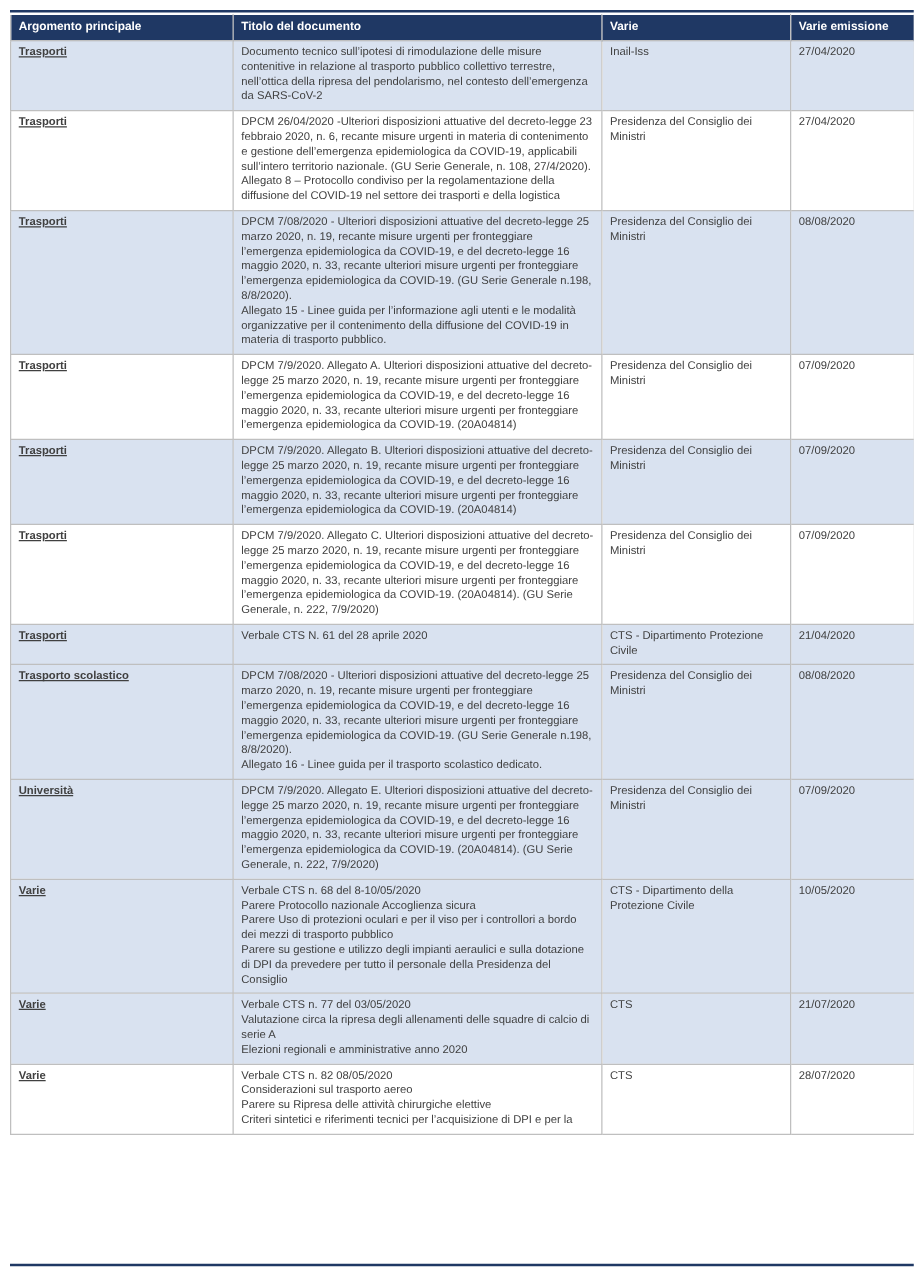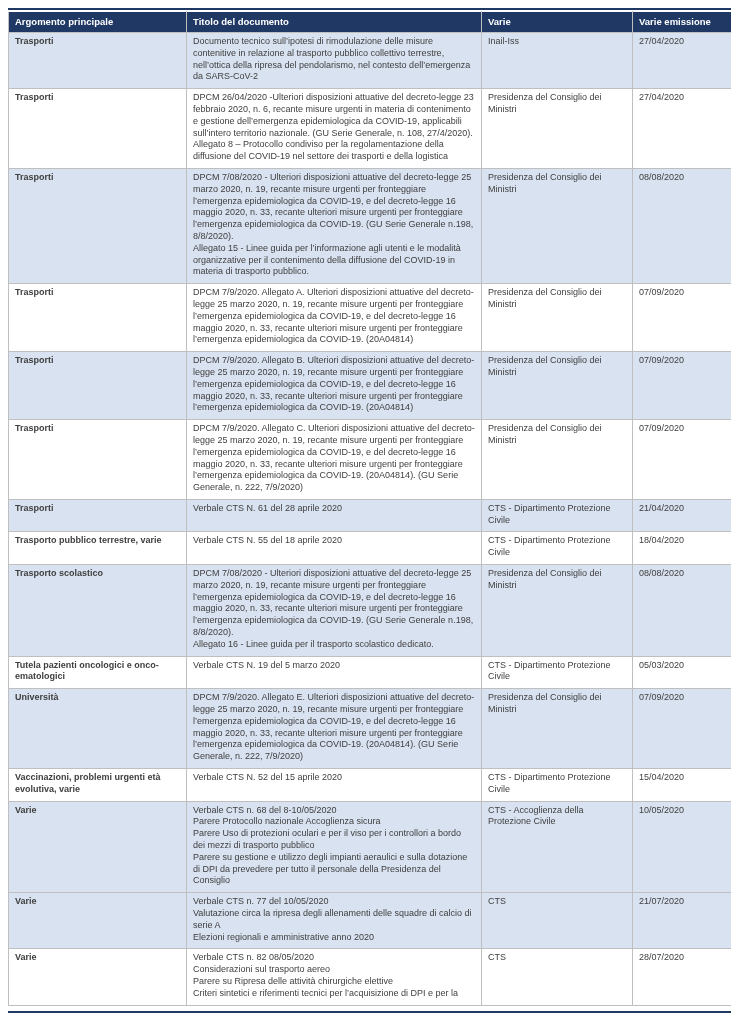--- a/index.html
+++ b/index.html
@@ -38,21 +38,21 @@
   td{
     border:1px solid var(--border);
     font-size:9px;line-height:11.8px;
     vertical-align:top;text-align:left;
     padding:3px 6px 5px 6px;
     color:var(--text);
     background:#FFFFFF;
     overflow:hidden;
   }
   tr.shaded td{background:var(--shaded-bg);}
-  td.c-arg{font-weight:bold;}
+  td.c-arg{font-weight:bold;text-decoration:underline;}
   td.c-tit{white-space:pre-line;}
 </style>
 </head>
 <body>
 
 <div class="page">
   <div class="top-rule"></div>
 
   <div class="table-clip">
     <table>
@@ -108,63 +108,45 @@
           <td class="c-tit">DPCM 7/9/2020. Allegato C. Ulteriori disposizioni attuative del decreto-legge 25 marzo 2020, n. 19, recante misure urgenti per fronteggiare l’emergenza epidemiologica da COVID-19, e del decreto-legge 16 maggio 2020, n. 33, recante ulteriori misure urgenti per fronteggiare l’emergenza epidemiologica da COVID-19. (20A04814). (GU Serie Generale, n. 222, 7/9/2020)</td>
           <td class="c-aut">Presidenza del Consiglio dei Ministri</td>
           <td class="c-dat">07/09/2020</td>
         </tr>
         <tr class="shaded">
           <td class="c-arg">Trasporti</td>
           <td class="c-tit">Verbale CTS N. 61 del 28 aprile 2020</td>
           <td class="c-aut">CTS - Dipartimento Protezione Civile</td>
           <td class="c-dat">21/04/2020</td>
         </tr>
-        <tr>
-          <td class="c-arg">Trasporto pubblico terrestre, varie</td>
-          <td class="c-tit">Verbale CTS N. 55 del 18 aprile 2020</td>
-          <td class="c-aut">CTS - Dipartimento Protezione Civile</td>
-          <td class="c-dat">18/04/2020</td>
-        </tr>
         <tr class="shaded">
           <td class="c-arg">Trasporto scolastico</td>
           <td class="c-tit">DPCM 7/08/2020 - Ulteriori disposizioni attuative del decreto-legge 25 marzo 2020, n. 19, recante misure urgenti per fronteggiare l’emergenza epidemiologica da COVID-19, e del decreto-legge 16 maggio 2020, n. 33, recante ulteriori misure urgenti per fronteggiare l’emergenza epidemiologica da COVID-19. (GU Serie Generale n.198, 8/8/2020).
 Allegato 16 - Linee guida per il trasporto scolastico dedicato.</td>
           <td class="c-aut">Presidenza del Consiglio dei Ministri</td>
           <td class="c-dat">08/08/2020</td>
         </tr>
-        <tr>
-          <td class="c-arg">Tutela pazienti oncologici e onco-ematologici</td>
-          <td class="c-tit">Verbale CTS N. 19 del 5 marzo 2020</td>
-          <td class="c-aut">CTS - Dipartimento Protezione Civile</td>
-          <td class="c-dat">05/03/2020</td>
-        </tr>
         <tr class="shaded">
           <td class="c-arg">Università</td>
           <td class="c-tit">DPCM 7/9/2020. Allegato E. Ulteriori disposizioni attuative del decreto-legge 25 marzo 2020, n. 19, recante misure urgenti per fronteggiare l’emergenza epidemiologica da COVID-19, e del decreto-legge 16 maggio 2020, n. 33, recante ulteriori misure urgenti per fronteggiare l’emergenza epidemiologica da COVID-19. (20A04814). (GU Serie Generale, n. 222, 7/9/2020)</td>
           <td class="c-aut">Presidenza del Consiglio dei Ministri</td>
           <td class="c-dat">07/09/2020</td>
-        </tr>
-        <tr>
-          <td class="c-arg">Vaccinazioni, problemi urgenti età evolutiva, varie</td>
-          <td class="c-tit">Verbale CTS N. 52 del 15 aprile 2020</td>
-          <td class="c-aut">CTS - Dipartimento Protezione Civile</td>
-          <td class="c-dat">15/04/2020</td>
         </tr>
         <tr class="shaded">
           <td class="c-arg">Varie</td>
           <td class="c-tit">Verbale CTS n. 68 del 8-10/05/2020
 Parere Protocollo nazionale Accoglienza sicura
 Parere Uso di protezioni oculari e per il viso per i controllori a bordo dei mezzi di trasporto pubblico
 Parere su gestione e utilizzo degli impianti aeraulici e sulla dotazione di DPI da prevedere per tutto il personale della Presidenza del Consiglio</td>
-          <td class="c-aut">CTS - Accoglienza della Protezione Civile</td>
+          <td class="c-aut">CTS - Dipartimento della Protezione Civile</td>
           <td class="c-dat">10/05/2020</td>
         </tr>
         <tr class="shaded">
           <td class="c-arg">Varie</td>
-          <td class="c-tit">Verbale CTS n. 77 del 10/05/2020
+          <td class="c-tit">Verbale CTS n. 77 del 03/05/2020
 Valutazione circa la ripresa degli allenamenti delle squadre di calcio di serie A
 Elezioni regionali e amministrative anno 2020</td>
           <td class="c-aut">CTS</td>
           <td class="c-dat">21/07/2020</td>
         </tr>
         <tr>
           <td class="c-arg">Varie</td>
           <td class="c-tit">Verbale CTS n. 82 08/05/2020
 Considerazioni sul trasporto aereo
 Parere su Ripresa delle attività chirurgiche elettive

